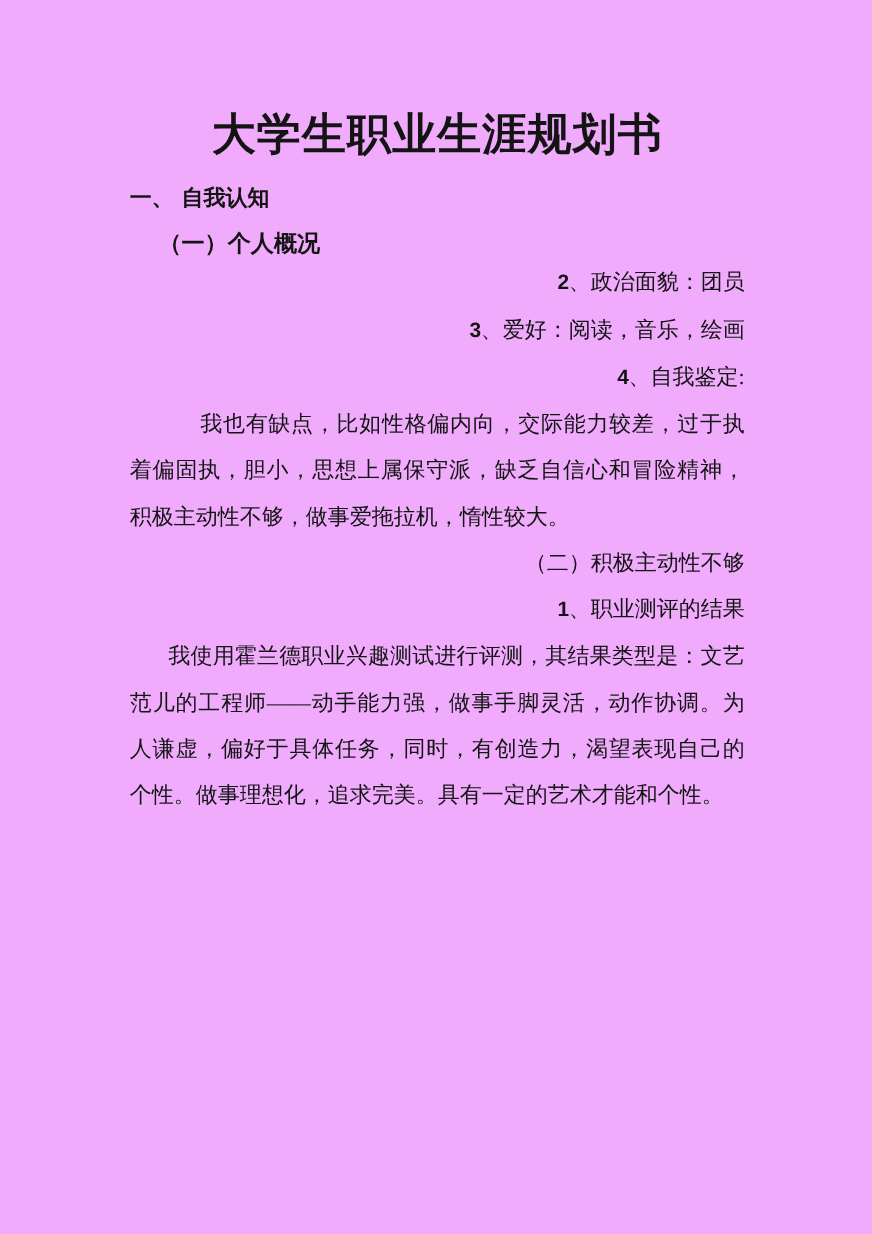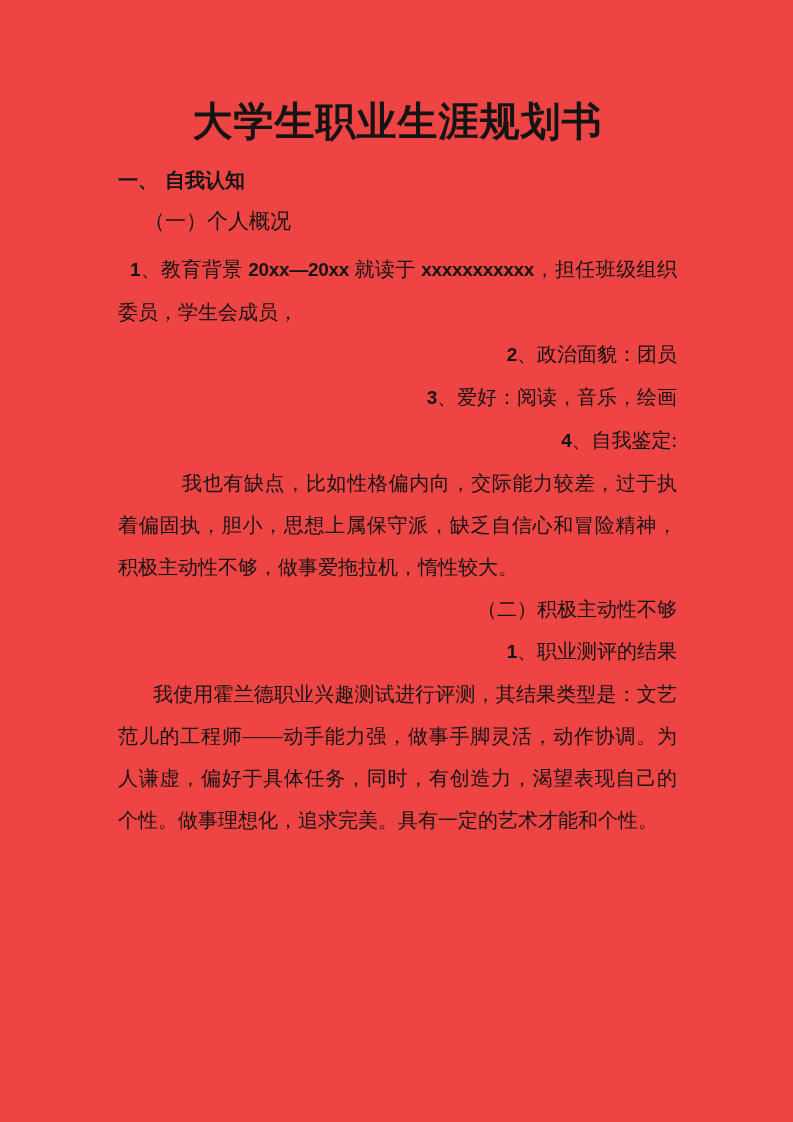--- a/index.html
+++ b/index.html
@@ -7,21 +7,21 @@
   body {
     width: 793px;
     height: 1122px;
     overflow: hidden;
     font-family: "Liberation Serif", serif;
     color: #141414;
   }
   .page {
     width: 793px;
     height: 1122px;
-    background: #ef4444;
+    background: #f0abfc;
     padding: 96px 116px 0 118px;
   }
   .doc-title {
     font-size: 40px;
     line-height: 52px;
     font-weight: bold;
     text-align: center;
     letter-spacing: 1px;
     white-space: nowrap;
   }
@@ -30,21 +30,21 @@
     font-size: 20px;
     line-height: 32px;
     font-weight: bold;
   }
   .h1 .h1-label { margin-left: 7px; }
   .h2 {
     margin-top: 10px;
     padding-left: 26px;
     font-size: 21px;
     line-height: 30px;
-    font-weight: normal;
+    font-weight: bold;
   }
   .line {
     font-size: 20px;
     line-height: 42px;
     text-align: right;
   }
   .justify { text-align: justify; }
   .first-item { margin-top: 12px; }
   .item { text-indent: 12px; }
   .para-big-indent { text-indent: 64px; }
@@ -61,21 +61,20 @@
 <body>
 
 <div class="page">
 
   <div class="doc-title">大学生职业生涯规划书</div>
 
   <div class="h1"><span class="h1-num">一、</span><span class="h1-label">自我认知</span></div>
 
   <div class="h2">（一）个人概况</div>
 
-  <p class="line item first-item justify"><span class="num">1</span><span>、教育背景 </span><span class="latin">20xx—20xx</span><span> 就读于 </span><span class="latin">xxxxxxxxxxx</span><span>，担任班级组织委员，学生会成员，</span></p>
 
   <p class="line item"><span class="num">2</span><span>、政治面貌：团员</span></p>
 
   <p class="line item"><span class="num">3</span><span>、爱好：阅读，音乐，绘画</span></p>
 
   <p class="line item"><span class="num">4</span><span>、自我鉴定:</span></p>
 
 
   <p class="line justify para-big-indent">我也有缺点，比如性格偏内向，交际能力较差，过于执着偏固执，胆小，思想上属保守派，缺乏自信心和冒险精神，积极主动性不够，做事爱拖拉机，惰性较大。</p>
 

